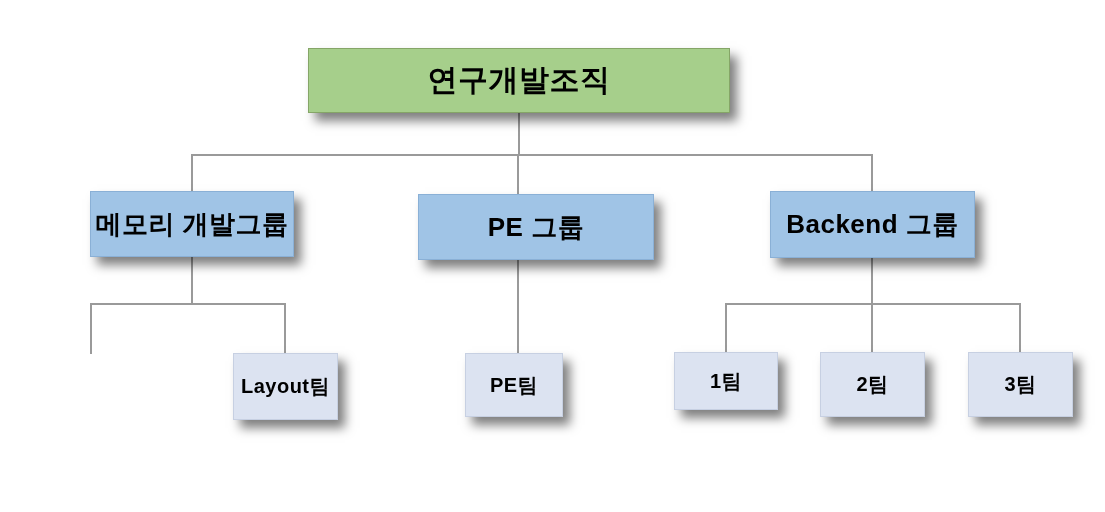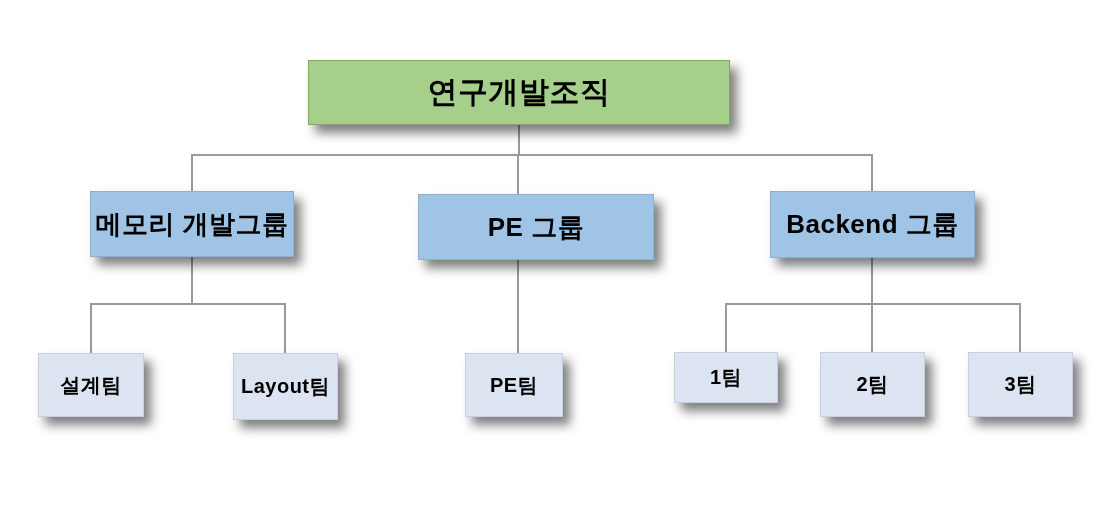--- a/index.html
+++ b/index.html
@@ -25,21 +25,20 @@
     color: #000000;
     box-shadow: 7px 8px 10px rgba(0,0,0,0.50);
     box-sizing: border-box;
     z-index: 2;
     letter-spacing: 0.5px;
   }
   .node.root {
     background: #A6CF8B;
     border: 1px solid #85A567;
     font-size: 30px;
-    margin-top: 12px;
   }
   .node.group {
     background: #A0C4E6;
     border: 1px solid #8AB0D6;
     font-size: 26px;
   }
   .node.team {
     background: #DCE3F1;
     border: 1px solid #C7D0E2;
     font-size: 20px;
@@ -50,21 +49,21 @@
     z-index: 1;
   }
   
   #n-root   { left: 308px; top:  48px; width: 422px; height: 65px; }
   #n-g0     { left:  90px; top: 191px; width: 204px; height: 66px; }
   #n-g1     { left: 418px; top: 194px; width: 236px; height: 66px; }
   #n-g2     { left: 770px; top: 191px; width: 205px; height: 67px; }
   #n-t0     { left:  38px; top: 353px; width: 106px; height: 64px; }
   #n-t1     { left: 233px; top: 353px; width: 105px; height: 67px; }
   #n-t2     { left: 465px; top: 353px; width: 98px; height: 64px; }
-  #n-t3     { left: 674px; top: 352px; width: 104px; height: 51px; }
+  #n-t3     { left: 674px; top: 352px; width: 104px; height: 58px; }
   #n-t4     { left: 820px; top: 352px; width: 105px; height: 65px; }
   #n-t5     { left: 968px; top: 352px; width: 105px; height: 65px; text-align: center; }
   
   #l-root-v { left: 518px; top: 113px; width: 2px;   height: 43px; }
   #l-top-h  { left: 191px; top: 154px; width: 682px; height: 2px;  }
   #l-g0-v   { left: 191px; top: 154px; width: 2px;   height: 38px; }
   #l-g1-v   { left: 517px; top: 154px; width: 2px;   height: 41px; }
   #l-g2-v   { left: 871px; top: 154px; width: 2px;   height: 38px; }
   #l-m-v    { left: 191px; top: 257px; width: 2px;   height: 48px; }
   #l-m-h    { left:  90px; top: 303px; width: 196px; height: 2px;  }
@@ -97,20 +96,19 @@
   <div class="line" id="l-t3-v"></div>
   <div class="line" id="l-t4-v"></div>
   <div class="line" id="l-t5-v"></div>
 
   <div class="node root" id="n-root">연구개발조직</div>
 
   <div class="node group" id="n-g0">메모리 개발그룹</div>
   <div class="node group" id="n-g1">PE 그룹</div>
   <div class="node group" id="n-g2">Backend 그룹</div>
 
-  <div class="node team" id="n-t0">설계팀</div>
   <div class="node team" id="n-t1">Layout팀</div>
   <div class="node team" id="n-t2">PE팀</div>
   <div class="node team" id="n-t3">1팀</div>
   <div class="node team" id="n-t4">2팀</div>
   <div class="node team" id="n-t5">3팀</div>
 
 </div>
 
 </body></html>

